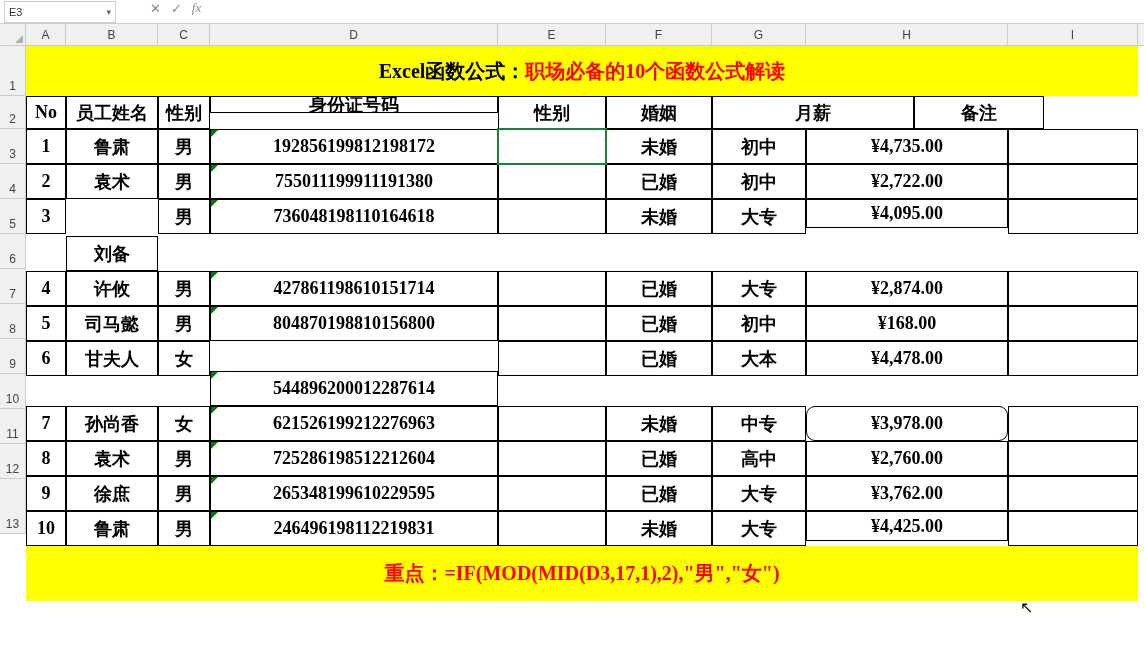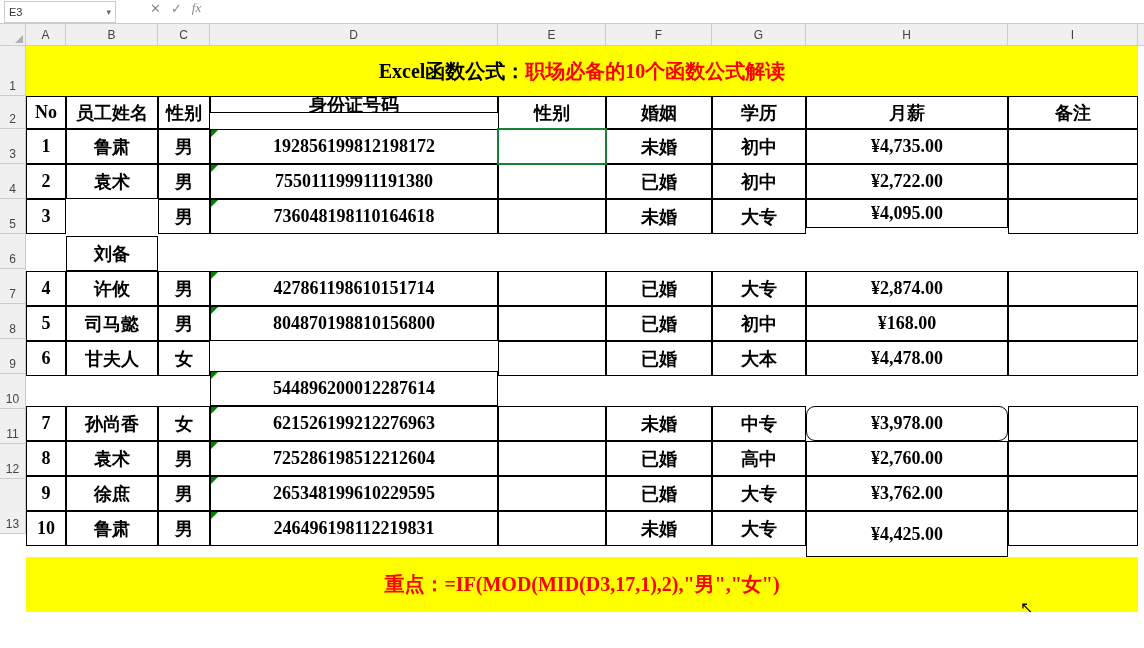--- a/index.html
+++ b/index.html
@@ -117,23 +117,20 @@
           </div>
           <div class="cell w-D data-cell header-cell" style="height: 17px;">
             <span>身份证号码</span>
           </div>
           <div class="cell w-E data-cell header-cell" style="height: 33px;">
             <span>性别</span>
           </div>
           <div class="cell w-F data-cell header-cell" style="height: 33px;">
             <span>婚姻</span>
           </div>
-          <div class="cell w-G data-cell header-cell" style="height: 33px;">
-            <span>学历</span>
-          </div>
           <div class="cell w-H data-cell header-cell" style="height: 33px;">
             <span>月薪</span>
           </div>
           <div class="cell w-I data-cell header-cell" style="height: 33px;">
             <span>备注</span>
           </div>
         </div>
         <div class="row">
           <div class="cell w-A data-cell" style="height: 35px;">
             <span>1</span>
@@ -410,21 +407,21 @@
           </div>
           <div class="cell w-E data-cell" style="height: 35px;">
             <span></span>
           </div>
           <div class="cell w-F data-cell" style="height: 35px;">
             <span>未婚</span>
           </div>
           <div class="cell w-G data-cell" style="height: 35px;">
             <span>大专</span>
           </div>
-          <div class="cell w-H data-cell" style="height: 46px;">
+          <div class="cell w-H data-cell" style="height: 30px;">
             <span>¥4,425.00</span>
           </div>
           <div class="cell w-I data-cell" style="height: 35px;">
             <span></span>
           </div>
         </div>
         <div class="row footer-row">
           <div class="cell" style="width: 1112px; height: 55px; background: rgb(255, 255, 0);">
             <span class="footer-text">重点：=IF(MOD(MID(D3,17,1),2),"男","女")</span>
           </div>

